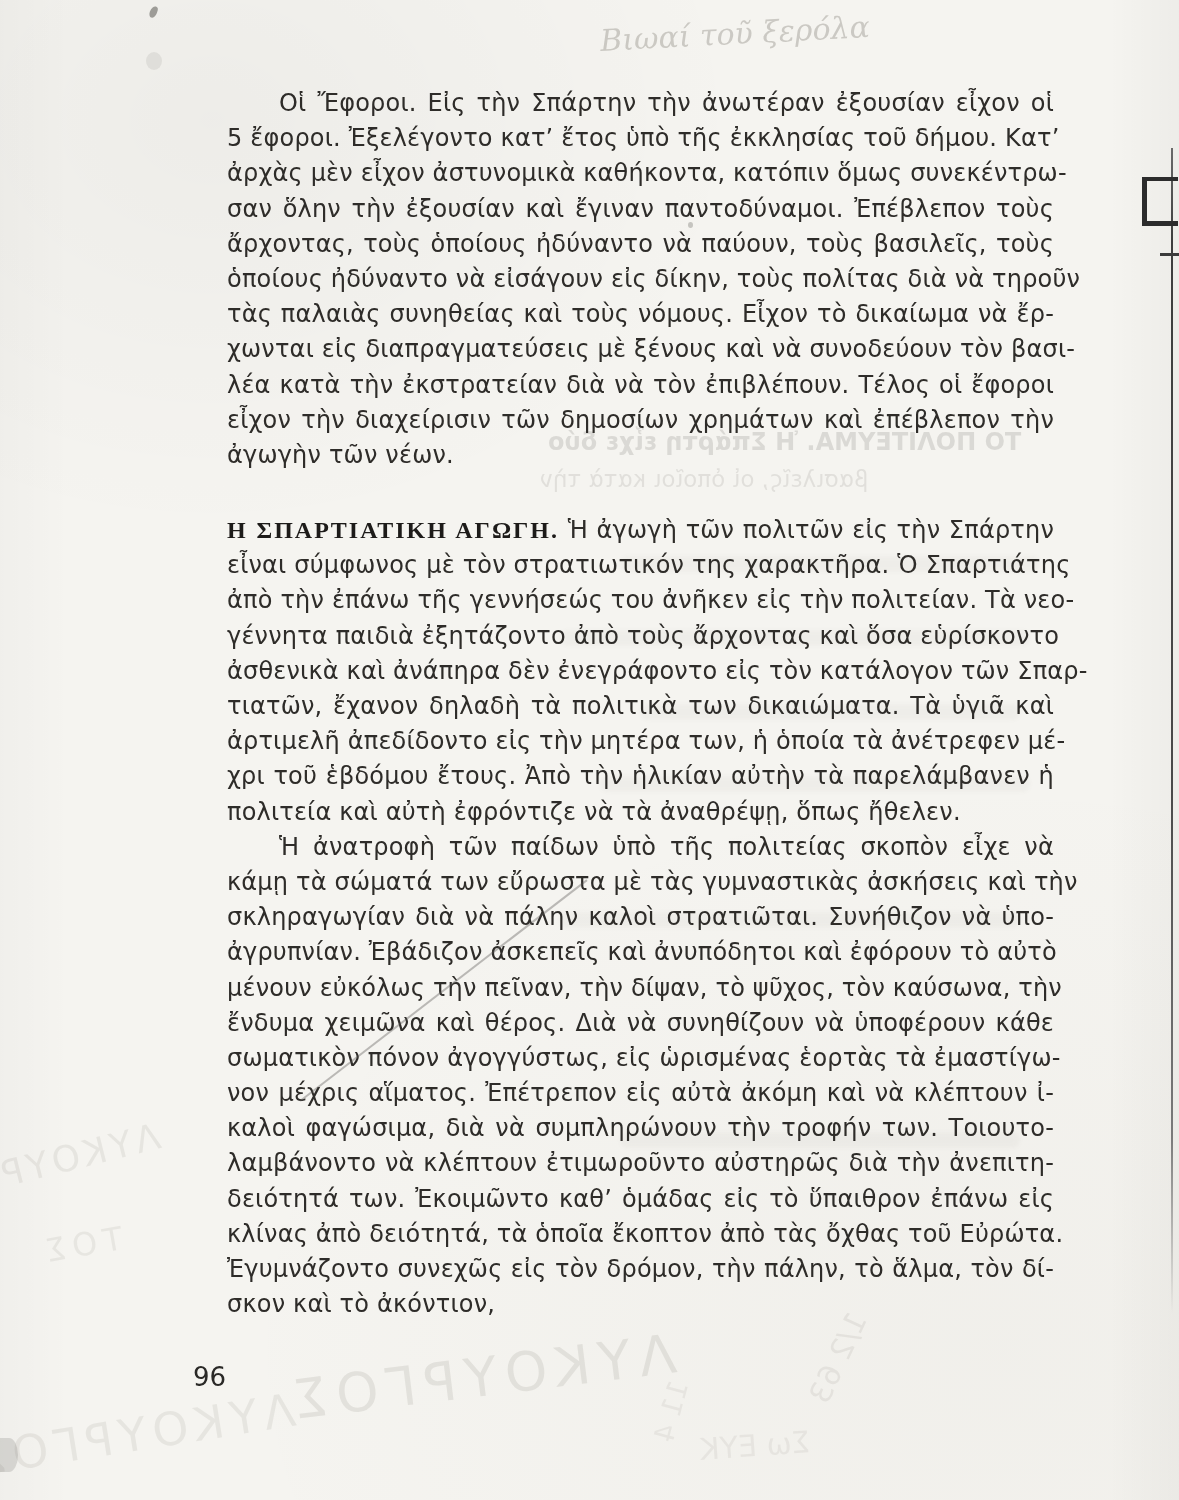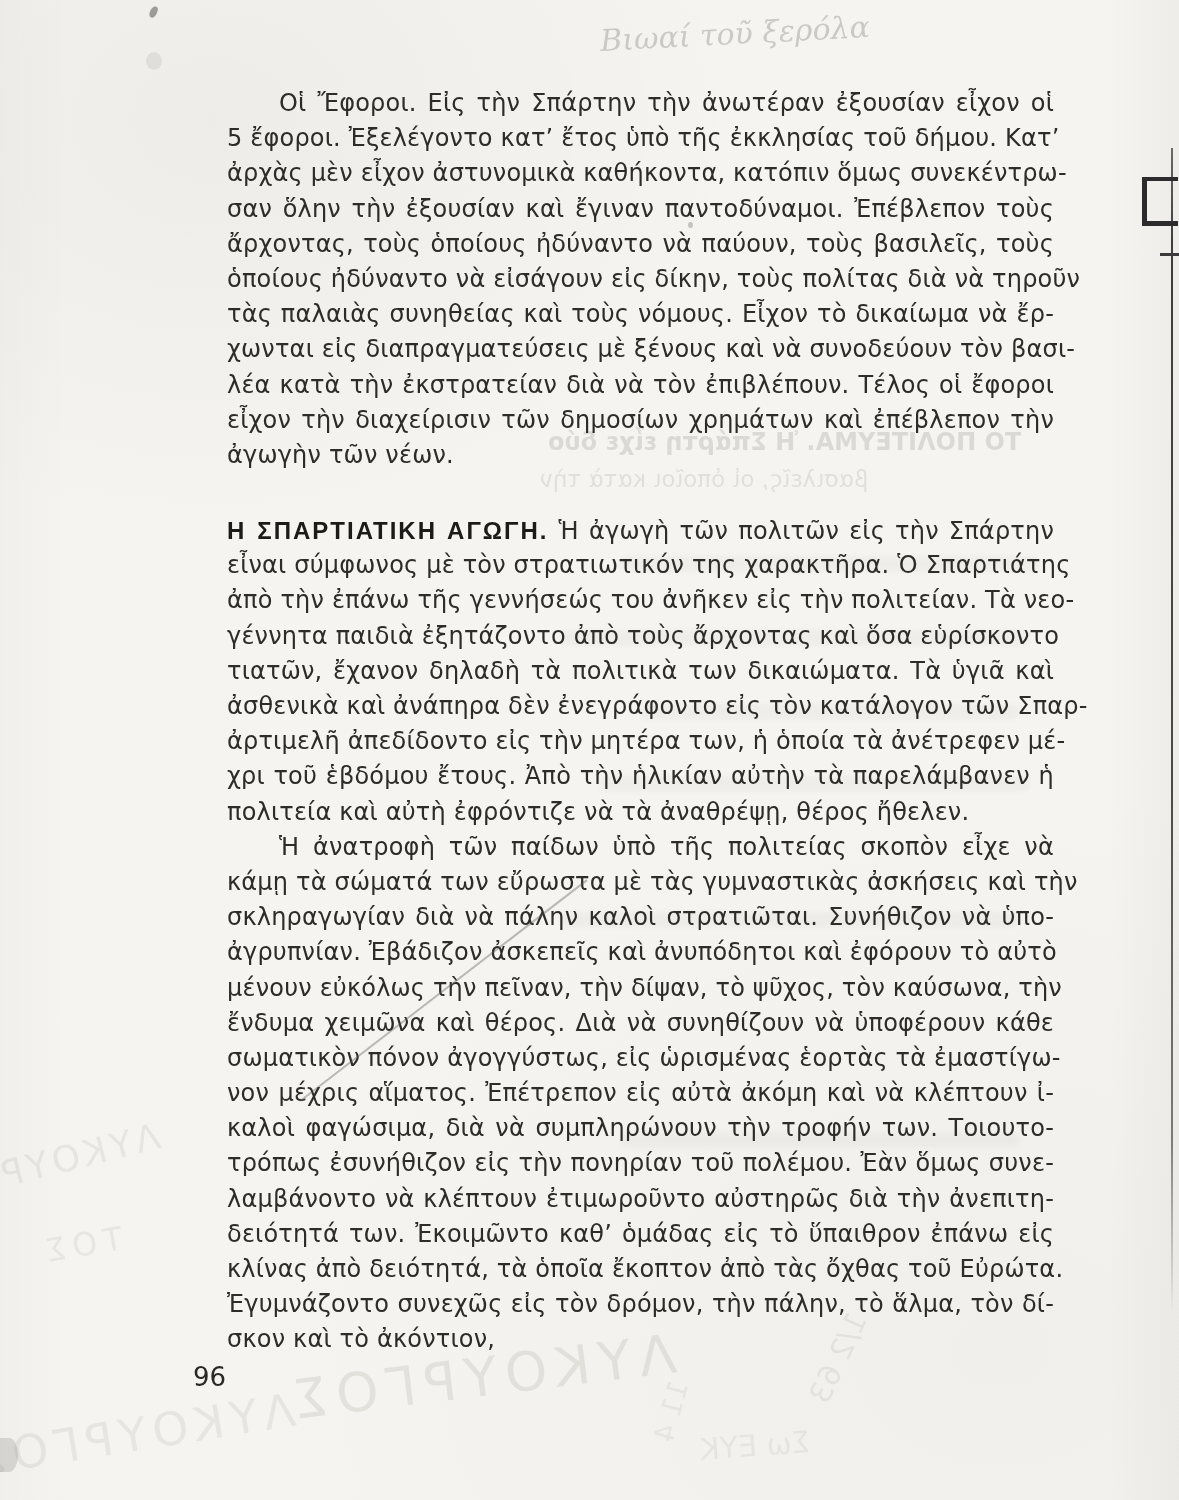--- a/index.html
+++ b/index.html
@@ -32,21 +32,21 @@
     text-align: justify;
     text-align-last: justify;
     white-space: nowrap;
     color: #2e2c29;
     margin-left: 45px;
   }
   .rep .line:last-child { text-align-last: left; }
   .indent-first .line:first-child { text-indent: 52px; }
   .section-para { margin-top: 40px; }
   .section-heading {
-    font-family: Liberation Sans, sans-serif;
+    font-family: Liberation Serif, serif;
     font-weight: 700;
     letter-spacing: 2px;
     color: #1d1b19;
   }
 
   .page-number {
     position: absolute;
     left: 193px;
     top: 1362px;
     font-size: 26px;
@@ -192,40 +192,39 @@
     <div class="para section-para">
       <div class="line">
         <span class="section-heading">Η ΣΠΑΡΤΙΑΤΙΚΗ ΑΓΩΓΗ.</span>
         <span>Ἡ ἀγωγὴ τῶν πολιτῶν εἰς τὴν Σπάρτην</span>
       </div>
       <div class="rep">
 
       <div class="line">εἶναι σύμφωνος μὲ τὸν στρατιωτικόν της χαρακτῆρα. Ὁ Σπαρτιάτης</div>
           <div class="line">ἀπὸ τὴν ἐπάνω τῆς γεννήσεώς του ἀνῆκεν εἰς τὴν πολιτείαν. Τὰ νεο-</div>
           <div class="line">γέννητα παιδιὰ ἐξητάζοντο ἀπὸ τοὺς ἄρχοντας καὶ ὅσα εὑρίσκοντο</div>
+          <div class="line">ἀσθενικὰ καὶ ἀνάπηρα δὲν ἐνεγράφοντο εἰς τὸν κατάλογον τῶν Σπαρ-</div>
           <div class="line">τιατῶν, ἔχανον δηλαδὴ τὰ πολιτικὰ των δικαιώματα. Τὰ ὑγιᾶ καὶ</div>
-          <div class="line">ἀσθενικὰ καὶ ἀνάπηρα δὲν ἐνεγράφοντο εἰς τὸν κατάλογον τῶν Σπαρ-</div>
           <div class="line">ἀρτιμελῆ ἀπεδίδοντο εἰς τὴν μητέρα των, ἡ ὁποία τὰ ἀνέτρεφεν μέ-</div>
           <div class="line">χρι τοῦ ἑβδόμου ἔτους. Ἀπὸ τὴν ἡλικίαν αὐτὴν τὰ παρελάμβανεν ἡ</div>
-          <div class="line">πολιτεία καὶ αὐτὴ ἐφρόντιζε νὰ τὰ ἀναθρέψῃ, θέρος ἤθελεν.</div>
+          <div class="line">πολιτεία καὶ αὐτὴ ἐφρόντιζε νὰ τὰ ἀναθρέψῃ, ὅπως ἤθελεν.</div>
         </div>
     </div>
 
     <div class="para rep indent-first">
 
     <div class="line">Ἡ ἀνατροφὴ τῶν παίδων ὑπὸ τῆς πολιτείας σκοπὸν εἶχε νὰ</div>
         <div class="line">κάμῃ τὰ σώματά των εὔρωστα μὲ τὰς γυμναστικὰς ἀσκήσεις καὶ τὴν</div>
         <div class="line">σκληραγωγίαν διὰ νὰ πάλην καλοὶ στρατιῶται. Συνήθιζον νὰ ὑπο-</div>
         <div class="line">ἀγρυπνίαν. Ἐβάδιζον ἀσκεπεῖς καὶ ἀνυπόδητοι καὶ ἐφόρουν τὸ αὐτὸ</div>
         <div class="line">μένουν εὐκόλως τὴν πεῖναν, τὴν δίψαν, τὸ ψῦχος, τὸν καύσωνα, τὴν</div>
         <div class="line">ἔνδυμα χειμῶνα καὶ θέρος. Διὰ νὰ συνηθίζουν νὰ ὑποφέρουν κάθε</div>
         <div class="line">σωματικὸν πόνον ἀγογγύστως, εἰς ὡρισμένας ἑορτὰς τὰ ἐμαστίγω-</div>
         <div class="line">νον μέχρις αἵματος. Ἐπέτρεπον εἰς αὐτὰ ἀκόμη καὶ νὰ κλέπτουν ἰ-</div>
         <div class="line">καλοὶ φαγώσιμα, διὰ νὰ συμπληρώνουν τὴν τροφήν των. Τοιουτο-</div>
-        <div class="line">τρόπως ἐσυνήθιζον εἰς τὴν πονηρίαν τοῦ πολέμου. Ἐὰν ὅμως συνε-</div>
         <div class="line">λαμβάνοντο νὰ κλέπτουν ἐτιμωροῦντο αὐστηρῶς διὰ τὴν ἀνεπιτη-</div>
         <div class="line">δειότητά των. Ἐκοιμῶντο καθ’ ὁμάδας εἰς τὸ ὕπαιθρον ἐπάνω εἰς</div>
         <div class="line">κλίνας ἀπὸ δειότητά, τὰ ὁποῖα ἔκοπτον ἀπὸ τὰς ὄχθας τοῦ Εὐρώτα.</div>
         <div class="line">Ἐγυμνάζοντο συνεχῶς εἰς τὸν δρόμον, τὴν πάλην, τὸ ἅλμα, τὸν δί-</div>
         <div class="line">σκον καὶ τὸ ἀκόντιον,</div>
       </div>
 
   </main>
 
   <div class="page-number">96</div>

